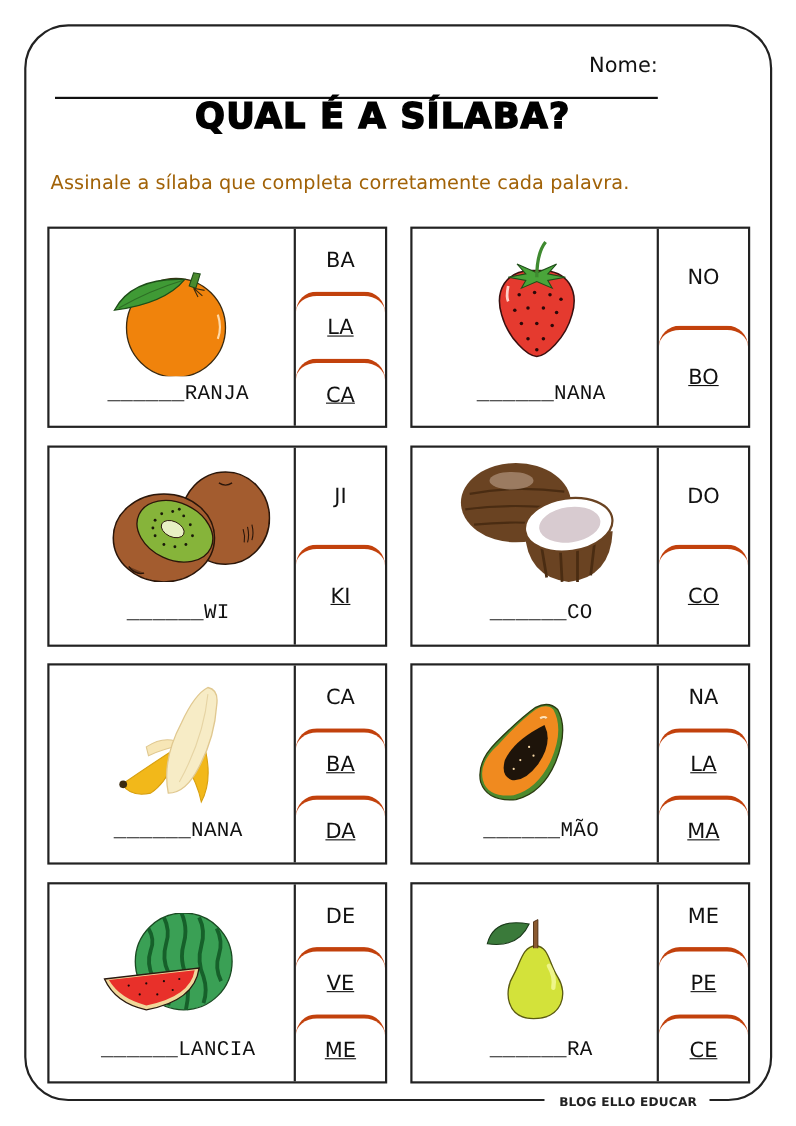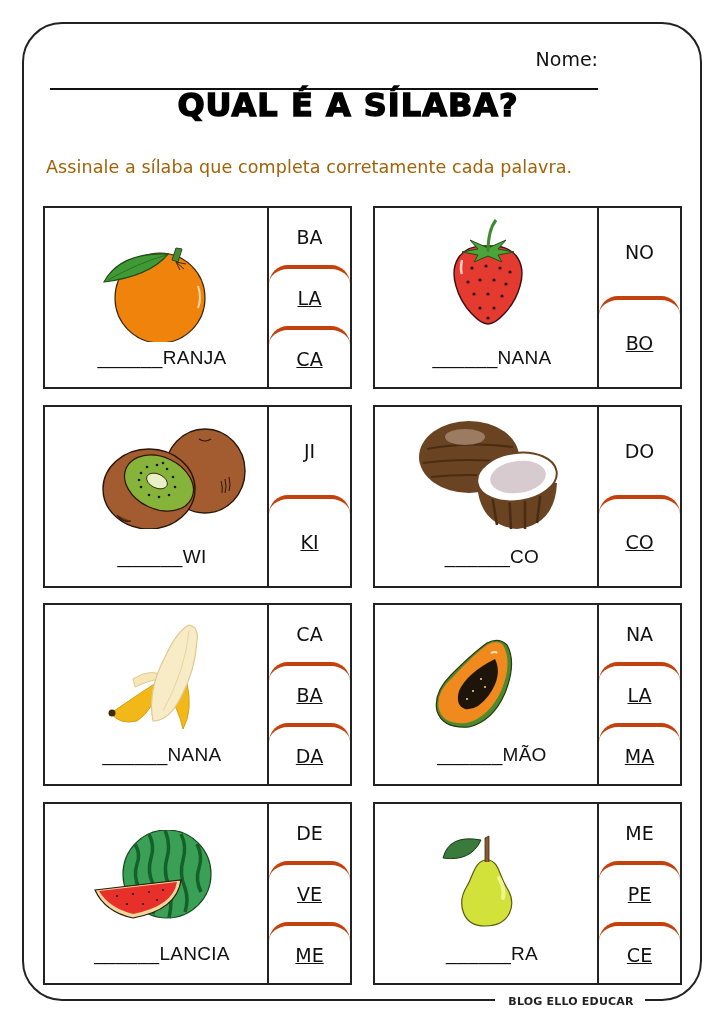--- a/index.html
+++ b/index.html
@@ -39,21 +39,21 @@
     }
     .card .pic-area { position: relative; width: 224px; height: 100%; border-right: 2px solid #222; }
     .card .options { flex: 1; display: flex; flex-direction: column; }
     .card .option {
       flex: 1; display: flex; align-items: center; justify-content: center;
       font-family: "DejaVu Sans", sans-serif; font-size: 19px; color: #111; cursor: pointer; border-radius: 19px;
     }
     .card .option + .option { border-top: 4px solid #c2410c; text-decoration: underline; }
     .card .word {
       position: absolute; left: 0; right: 0; bottom: 18px; text-align: center;
-      font-family: Liberation Sans, sans-serif; font-size: 19px; color: #111; letter-spacing: 0.3px; padding-left: 12px;
+      font-family: Liberation Mono, monospace; font-size: 19px; color: #111; letter-spacing: 0.3px; padding-left: 12px;
     }
     .card svg { position: absolute; }
   </style>
 </head>
 <body>
 
 <div class="frame"></div>
 <div class="footer-gap"></div>
 <div class="footer-text">BLOG ELLO EDUCAR</div>
 

